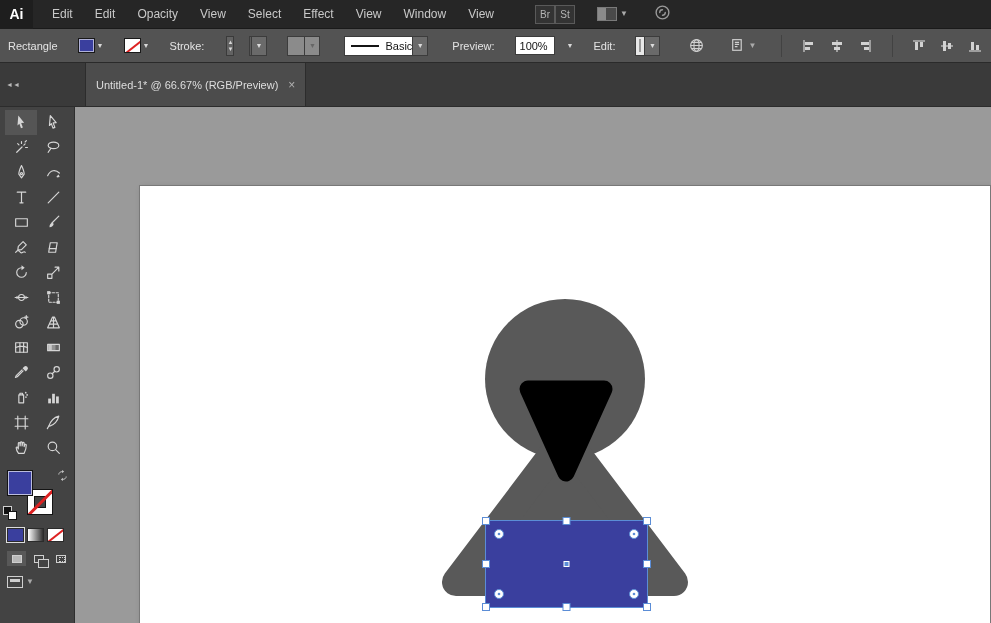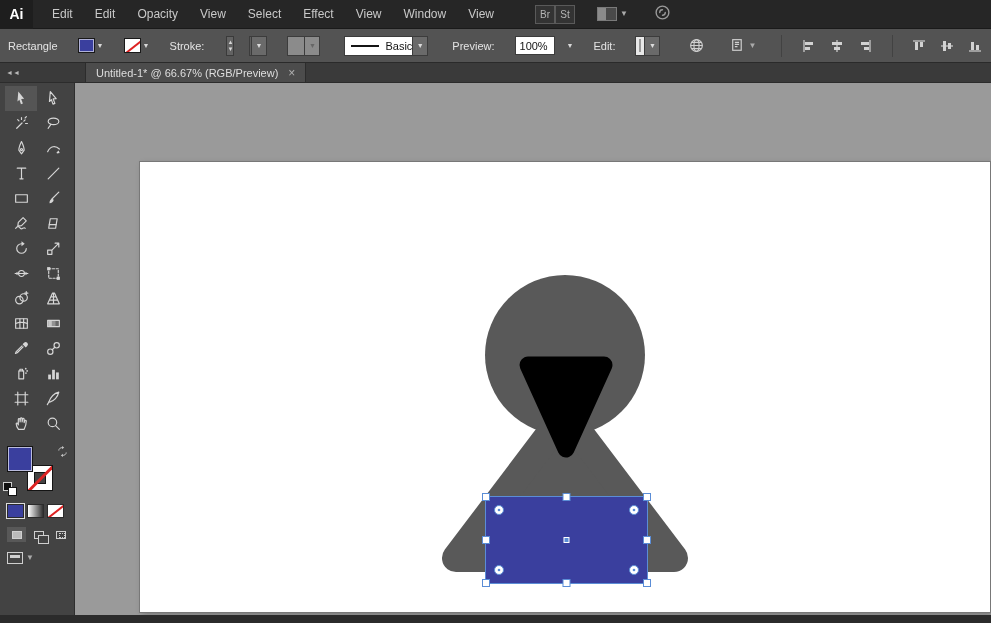--- a/index.html
+++ b/index.html
@@ -54,21 +54,21 @@
   .cb-icon { margin:0 6px; display:flex; align-items:center; gap:2px; }
   .cb-icon svg { width:17px; height:17px; }
   .cb-icon svg * { stroke:#cfcfcf; fill:none; stroke-width:1.1; }
   .sep { width:1px; height:22px; background:#424242; margin:0 7px; }
   .align-btn { width:22px; height:22px; display:flex; align-items:center; justify-content:center; }
   .align-btn svg { width:16px; height:16px; }
   .align-btn path { stroke:#d2d2d2; stroke-width:1.2; fill:none; }
   .align-btn .tf { fill:#d2d2d2; stroke:none; }
 
   
-  .tabrow { height:20px; background:#3a3a3a; display:flex; align-items:stretch; border-bottom:1px solid #2c2c2c; }
+  .tabrow { height:44px; background:#3a3a3a; display:flex; align-items:stretch; border-bottom:1px solid #2c2c2c; }
   .collapse { width:75px; color:#b9b9b9; font-size:7px; display:flex; align-items:center; padding-left:6px;
               background:#3a3a3a; }
   .tab { margin-left:10px; background:#4c4c4c; display:flex; align-items:center; gap:10px; padding:0 10px;
          color:#dedede; font-size:11px; border-right:1px solid #2c2c2c; border-left:1px solid #2c2c2c; }
   .tab-close { color:#b0b0b0; font-size:12px; cursor:default; }
 
   
   .main { height:532px; display:flex; }
   .toolbar { width:75px; background:#434343; border-right:1px solid #2e2e2e; position:relative; }
   .tools { display:grid; grid-template-columns:32px 32px; justify-content:center; padding-top:3px; }

